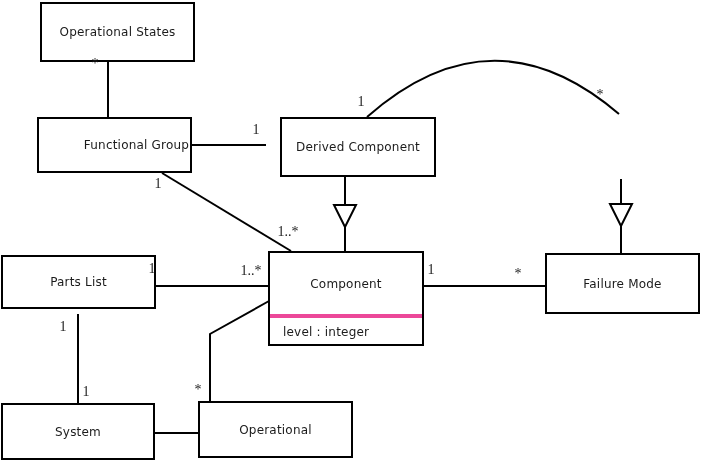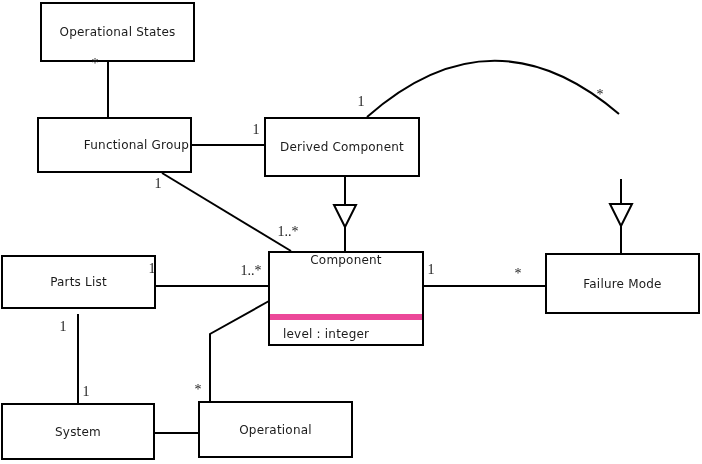--- a/index.html
+++ b/index.html
@@ -31,25 +31,26 @@
     color: #1b1b1b;
     letter-spacing: 0.2px;
     white-space: nowrap;
   }
   .node.compartments {
     display: block;
     padding: 0;
   }
   .name-compartment {
     display: flex;
+    align-items: center;
     justify-content: center;
     height: 61px;
   }
   .attr-compartment {
-    border-top: 6px solid #ec4899;
+    border-top: 4px solid #ec4899;
     height: 27px;
     display: flex;
     align-items: center;
     padding-left: 13px;
   }
   .mult {
     position: absolute;
     transform: translate(-50%, -50%);
     font-family: "Liberation Serif", "DejaVu Serif", serif;
     font-size: 14px;
@@ -97,21 +98,21 @@
   </svg>
 
   <div class="node" style="left:40px; top:2px; width:155px; height:60px;">
     <span class="node-label">Operational States</span>
   </div>
 
   <div class="node" style="left:37px; top:117px; width:155px; height:56px;padding-left:44px;">
     <span class="node-label">Functional Group</span>
   </div>
 
-  <div class="node" style="left:264px; top:117px; width:156px; height:60px;">
+  <div class="node" style="left:280px; top:117px; width:156px; height:60px;">
     <span class="node-label">Derived Component</span>
   </div>
 
 
   <div class="node" style="left:1px; top:255px; width:155px; height:54px;">
     <span class="node-label">Parts List</span>
   </div>
 
   <div class="node compartments" style="left:268px; top:251px; width:156px; height:95px;">
     <div class="name-compartment">

